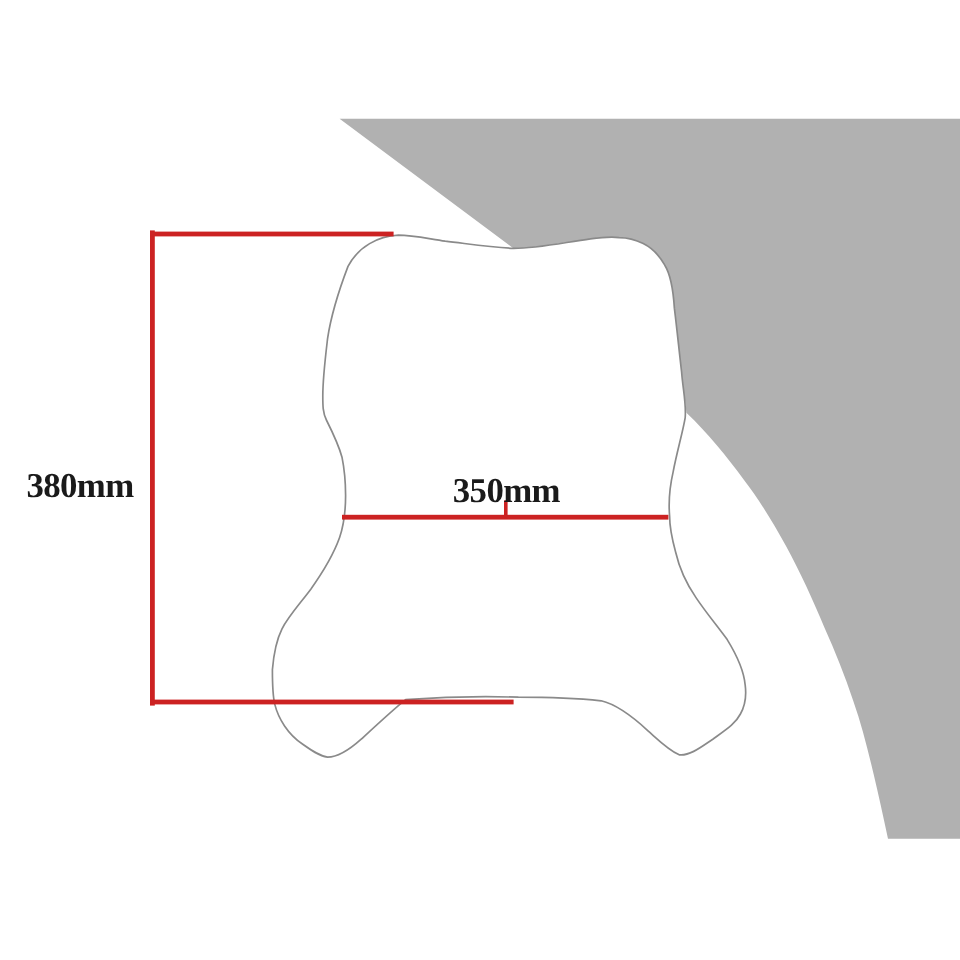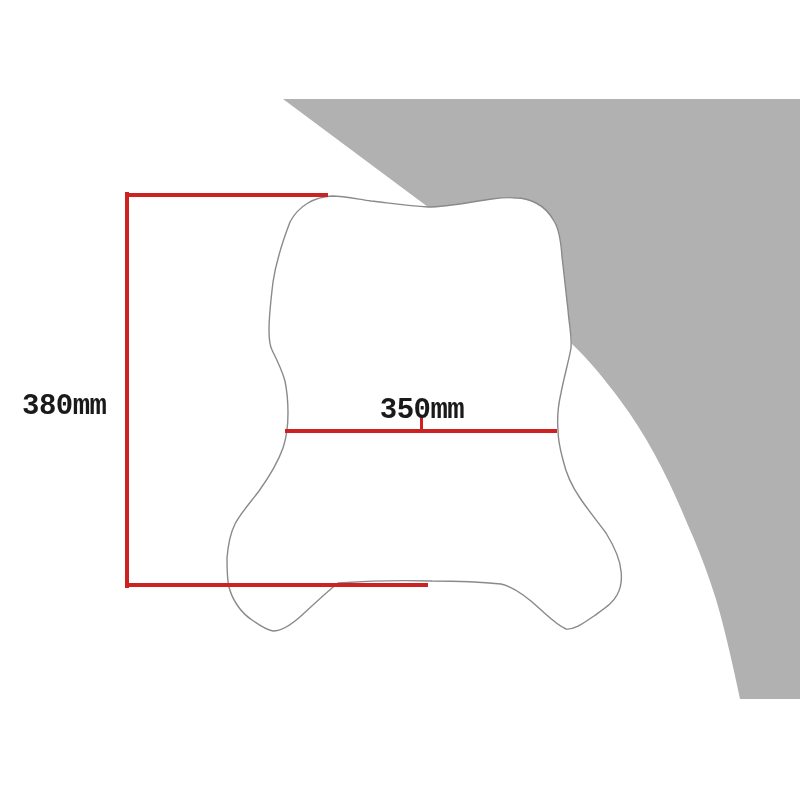--- a/index.html
+++ b/index.html
@@ -4,21 +4,21 @@
 <style>
   html, body {
     margin: 0;
     padding: 0;
   }
   .stage {
     position: relative;
     width: 800px;
     height: 800px;
     overflow: hidden;
-    font-family: Liberation Mono, monospace;
+    font-family: Liberation Serif, serif;
     text-align: center;
   }
   .stage svg {
     display: block;
     width: 800px;
     height: 800px;
   }
   .dim-label {
     font-size: 29px;
     font-weight: 600;

